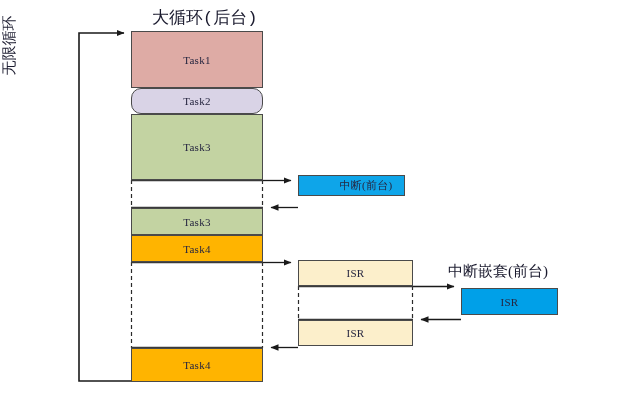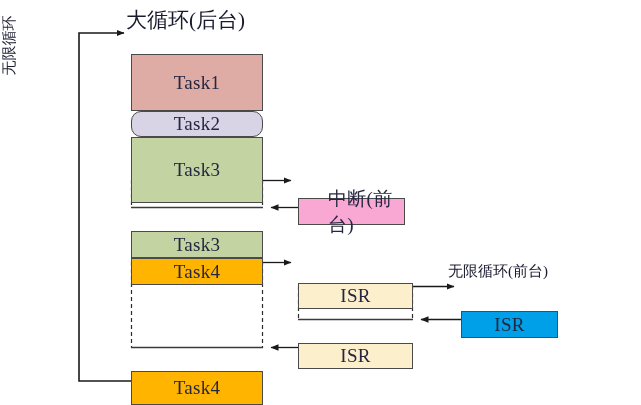--- a/index.html
+++ b/index.html
@@ -20,31 +20,31 @@
   }
 
   .box{
     position:absolute;
     box-sizing:border-box;
     border:1px solid #4a4a4a;
     display:flex;
     align-items:center;
     justify-content:center;
     color:#262640;
-    font-size:19px;
+    font-size:11px;
     letter-spacing:0.3px;
     font-family:"Liberation Serif","DejaVu Serif",serif;
-    margin-top:23px;
   }
 
   
   #title{
-    left:126px;top:6px;
-    font-size:21px;
+    left:152px;top:6px;
+    font-size:17px;
     color:#1a1a2e;
+    font-family:Liberation Mono, monospace;
   }
   #nested-title{
     left:448px;top:262px;
     font-size:15px;
     color:#1a1a2e;
   }
 
   
   #loop-label{
     left:62px;top:158px;
@@ -112,39 +112,39 @@
       <line x1="298" y1="319.5" x2="413" y2="319.5"></line>
     </g>
 
     <path d="M413,286.5 L454,286.5" stroke="#1a1a1a" stroke-width="1.3" fill="none" marker-end="url(#ah)"></path>
 
     <path d="M461,319.5 L421,319.5" stroke="#1a1a1a" stroke-width="1.3" fill="none" marker-end="url(#ah)"></path>
   </svg>
 
   <div class="lbl" id="title">大循环(后台)</div>
 
-  <div class="lbl" id="nested-title">无限循环(前台)</div>
+  <div class="lbl" id="nested-title">中断嵌套(前台)</div>
 
   <div id="loop-label">
     <span>无限循环</span>
   </div>
 
   <div class="box" style="left:131px;top:31px;width:132px;height:57px;background:#DEABA5;">Task1</div>
 
   <div class="box" style="left:131px;top:88px;width:132px;height:26px;background:#D9D3E6;border-radius:10px;">Task2</div>
 
   <div class="box" style="left:131px;top:114px;width:132px;height:66px;background:#C3D3A2;">Task3</div>
 
   <div class="box" style="left:131px;top:208px;width:132px;height:27px;background:#C3D3A2;">Task3</div>
 
   <div class="box" style="left:131px;top:235px;width:132px;height:27px;background:#FFB400;">Task4</div>
 
   <div class="box" style="left:131px;top:348px;width:132px;height:34px;background:#FFB400;">Task4</div>
 
-  <div class="box" style="left:298px;top:175px;width:107px;height:27px;background:#f9a8d4;padding-left:29px;">中断(前台)</div>
+  <div class="box" style="left:298px;top:175px;width:107px;height:21px;background:#0ea5e9;padding-left:29px;">中断(前台)</div>
 
   <div class="box" style="left:298px;top:260px;width:115px;height:26px;background:#FCEFCB;">ISR</div>
 
   <div class="box" style="left:298px;top:320px;width:115px;height:26px;background:#FCEFCB;">ISR</div>
 
   <div class="box" style="left:461px;top:288px;width:97px;height:27px;background:#00A0E8;">ISR</div>
 
 </div>
 
 </body></html>

